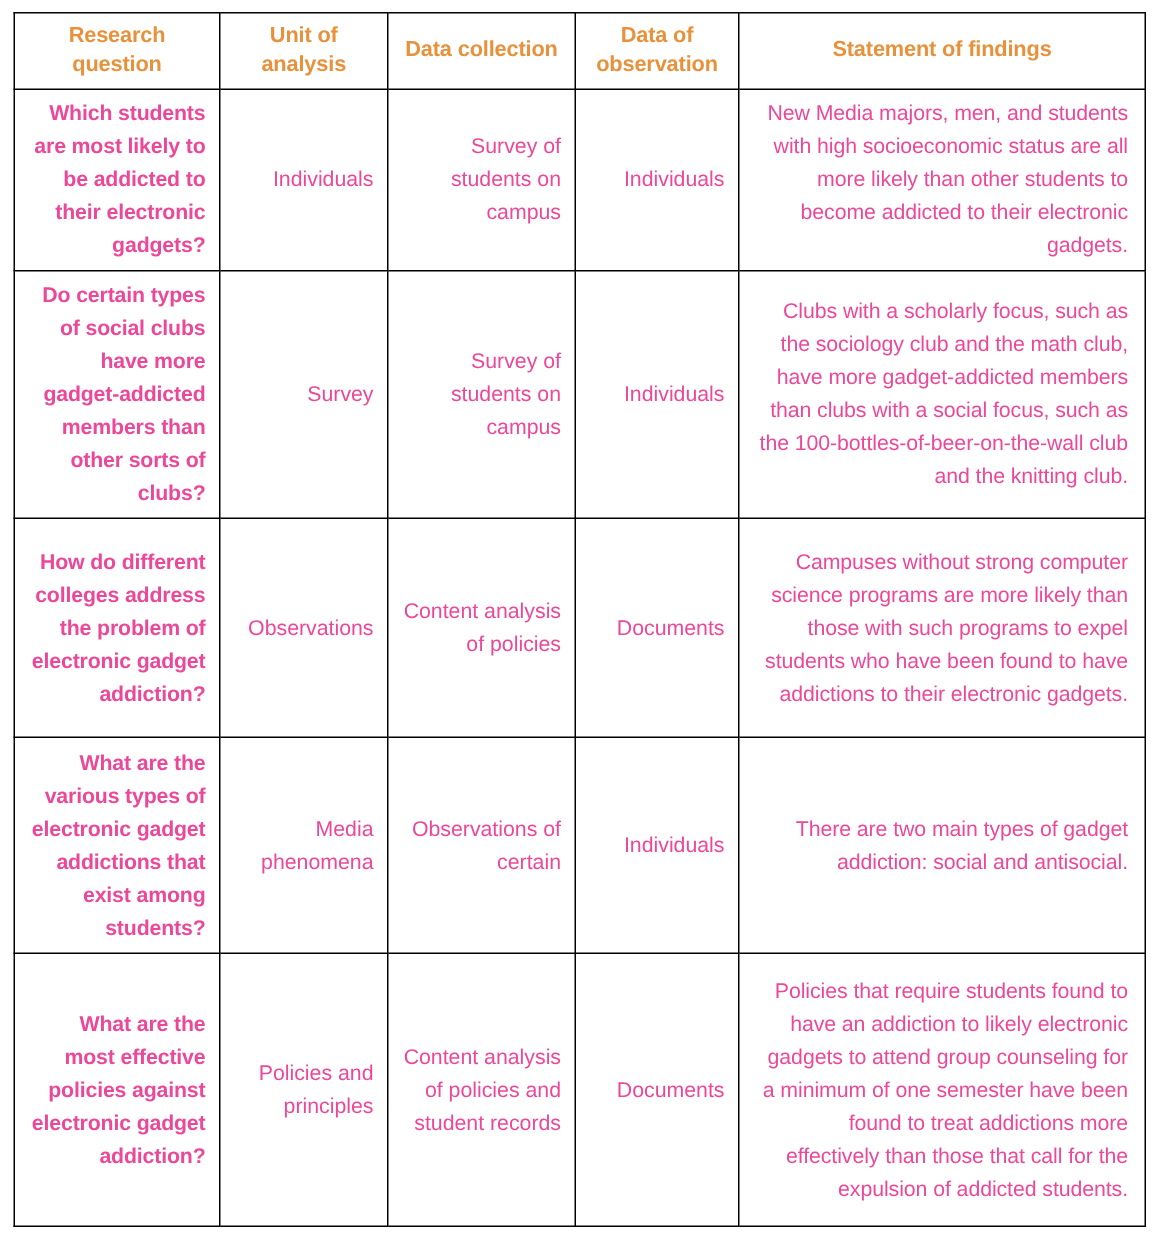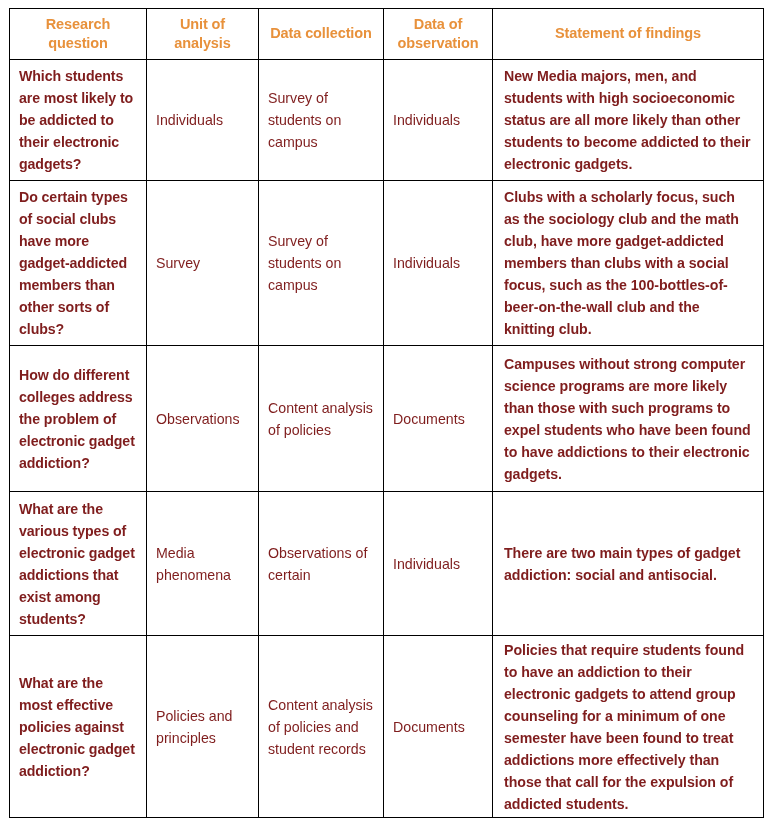--- a/index.html
+++ b/index.html
@@ -55,34 +55,35 @@
     line-height: 1.32;
     letter-spacing: -0.1px;
     text-align: center;
     padding: 0 4px;
   }
 
   .cell-inner {
     display: block;
     font-size: 14.2px;
     line-height: 1.55;
-    color: #7f1d1d;
+    color: #ec4899;
     padding: 0 9px;
+    text-align: right;
   }
   .col-question .cell-inner {
     font-weight: bold;
     letter-spacing: -0.1px;
   }
   .col-unit-analysis .cell-inner,
   .col-data-collection .cell-inner,
   .col-unit-observation .cell-inner {
     font-weight: normal;
   }
   .col-findings .cell-inner {
-    font-weight: bold;
+    font-weight: normal;
     padding: 0 11px;
     letter-spacing: -0.05px;
   }
 
   
   tr.r0 td { height: 120px; }
   tr.r1 td { height: 164px; }
   tr.r2 td { height: 145px; }
   tr.r3 td { height: 143px; }
   tr.r4 td { height: 181px; }
@@ -202,20 +203,20 @@
         <td class="col-unit-analysis">
           <span class="cell-inner">Policies and principles</span>
         </td>
         <td class="col-data-collection">
           <span class="cell-inner">Content analysis of policies and student records</span>
         </td>
         <td class="col-unit-observation">
           <span class="cell-inner">Documents</span>
         </td>
         <td class="col-findings">
-          <span class="cell-inner">Policies that require students found to have an addiction to their electronic gadgets to attend group counseling for a minimum of one semester have been found to treat addictions more effectively than those that call for the expulsion of addicted students.</span>
+          <span class="cell-inner">Policies that require students found to have an addiction to likely electronic gadgets to attend group counseling for a minimum of one semester have been found to treat addictions more effectively than those that call for the expulsion of addicted students.</span>
         </td>
       </tr>
 
     </tbody>
   </table>
 
 </div>
 
 </body></html>

